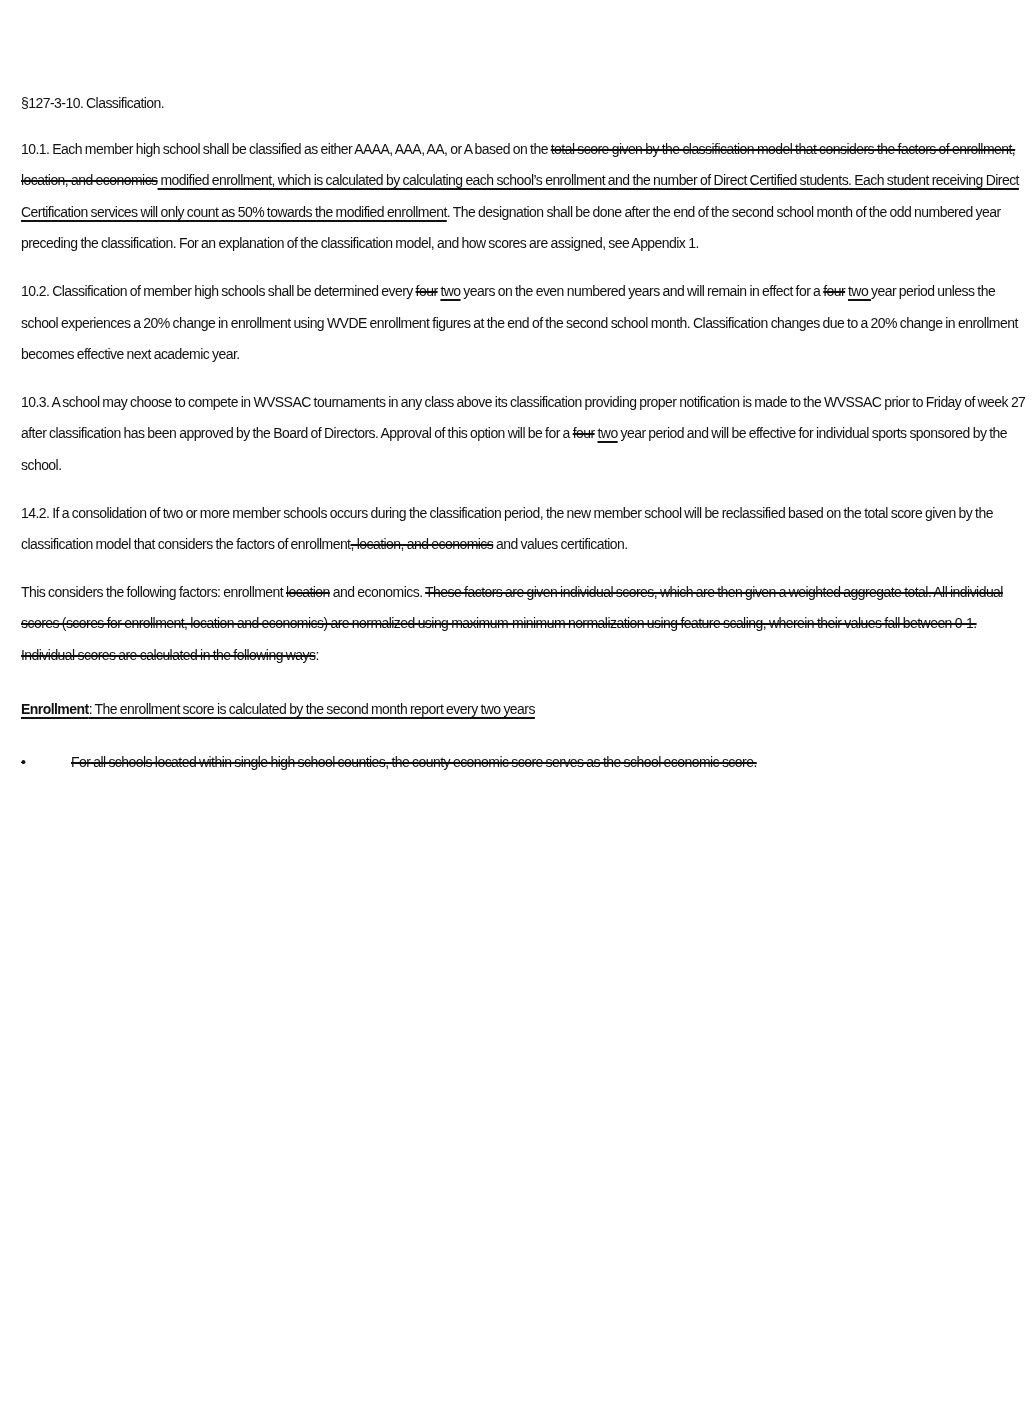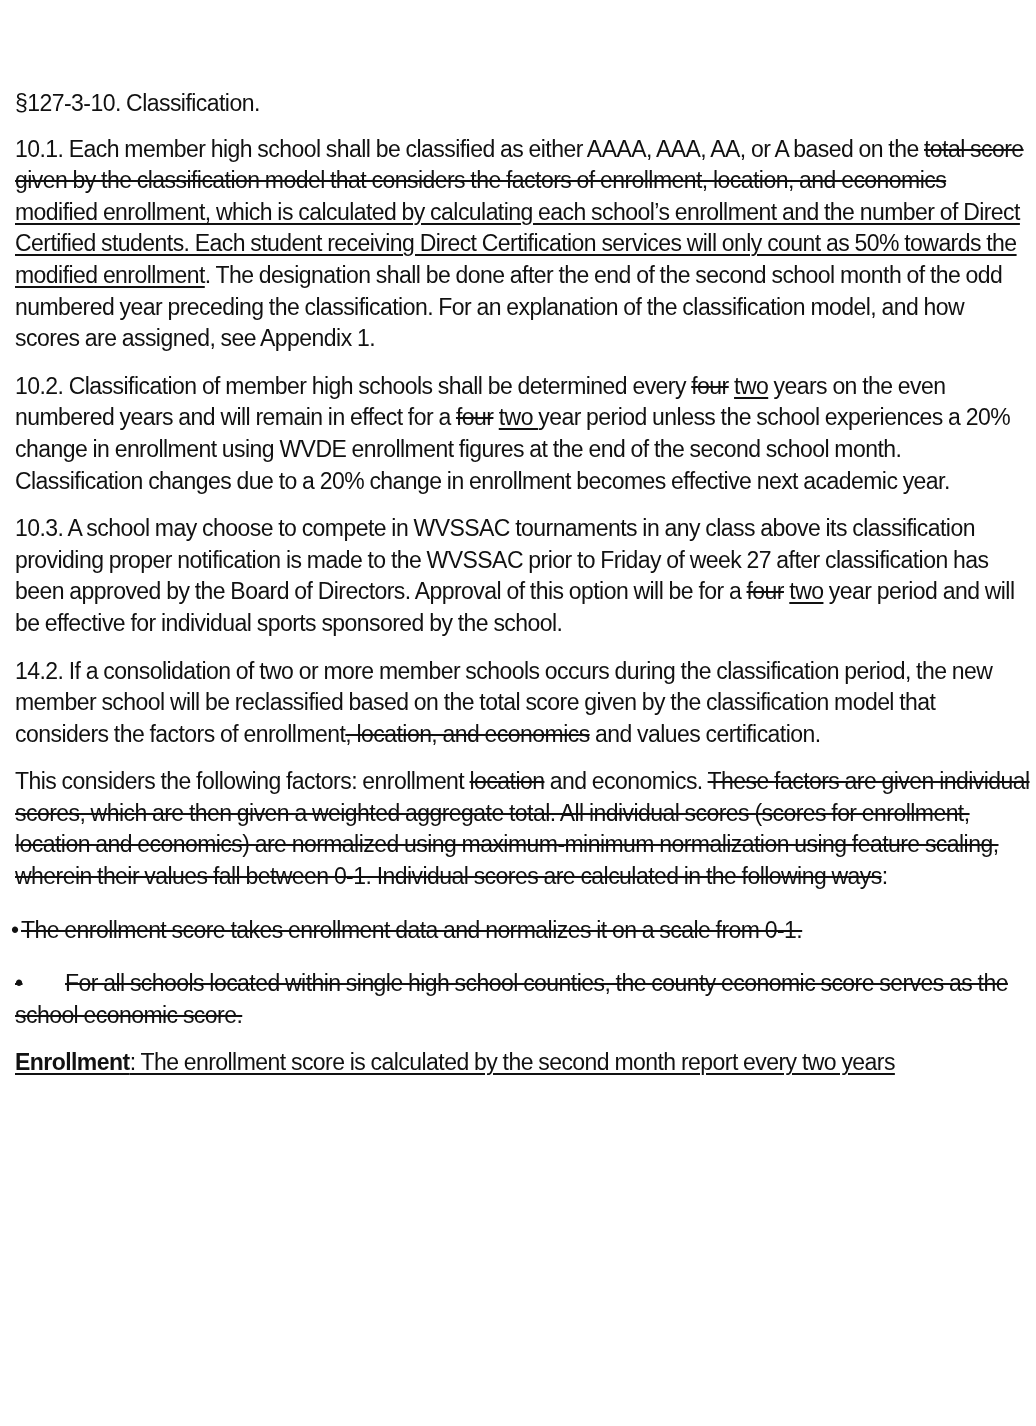--- a/index.html
+++ b/index.html
@@ -3,21 +3,21 @@
 <meta charset="utf-8">
 <style>
   html, body { margin: 0; padding: 0; background: #ffffff; }
   body {
     width: 1036px; height: 1426px; overflow: hidden; position: relative;
     font-family: "Liberation Sans Narrow", "Liberation Sans", sans-serif;
     color: #111111;
   }
   .page { position: absolute; left: 11px; top: 88px; width: 1020px; }
   .para {
-    font-size: 23px; line-height: 31.6px; margin: 0 0 16px 4px;
+    font-size: 14px; line-height: 31.6px; margin: 0 0 16px 10px;
     letter-spacing: -0.55px; word-spacing: -0.5px;
   }
   .heading { margin-bottom: 14px; }
   .del { text-decoration: line-through; text-decoration-thickness: 1.6px; }
   .ins { text-decoration: underline; text-decoration-thickness: 1.5px; text-underline-offset: 3px; }
   .bold { font-weight: bold; }
   .bullet { margin-left: 0; }
   .bullet .dot { display: inline-block; width: 10px; }
   .bullet-wide .dot { display: inline-block; width: 50px; text-decoration: line-through; }
   .spacer-lg { margin-bottom: 22px; }
@@ -34,21 +34,20 @@
   <p class="para"><span>10.2. Classification of member high schools shall be determined every </span><span class="del">four</span> <span class="ins">two</span><span> years on the even numbered years and will remain in effect for a </span><span class="del">four</span> <span class="ins">two </span><span>year period unless the school experiences a 20% change in enrollment using WVDE enrollment figures at the end of the second school month. Classification changes due to a 20% change in enrollment becomes effective next academic year.</span></p>
 
   <p class="para"><span>10.3. A school may choose to compete in WVSSAC tournaments in any class above its classification providing proper notification is made to the WVSSAC prior to Friday of week 27 after classification has been approved by the Board of Directors. Approval of this option will be for a </span><span class="del">four</span> <span class="ins">two</span><span> year period and will be effective for individual sports sponsored by the school.</span></p>
 
   <p class="para"><span>14.2. If a consolidation of two or more member schools occurs during the classification period, the new member school will be reclassified based on the total score given by the classification model that considers the factors of enrollment</span><span class="del">, location, and economics</span><span> and values certification.</span></p>
 
 
 
   <p class="para spacer-lg"><span>This considers the following factors: enrollment </span><span class="del">location</span><span> and economics. </span><span class="del">These factors are given individual scores, which are then given a weighted aggregate total. All individual scores (scores for enrollment, location and economics) are normalized using maximum-minimum normalization using feature scaling, wherein their values fall between 0-1. Individual scores are calculated in the following ways</span><span>:</span></p>
 
-  <p class="para bullet spacer-lg"><span class="dot">•</span><span class="del">The enrollment score takes enrollment data and normalizes it on a scale from 0-1.</span></p>
 
 
 
+  <p class="para spacer-lg"><span class="ins bold">Enrollment</span><span class="ins">: The enrollment score is calculated by the second month report every two years</span></p>
+
   <p class="para bullet-wide"><span class="dot">•</span><span class="del">For all schools located within single high school counties, the county economic score serves as the school economic score.</span></p>
-
-  <p class="para spacer-lg"><span class="ins bold">Enrollment</span><span class="ins">: The enrollment score is calculated by the second month report every two years</span></p>
 
 </div>
 
 </body></html>

